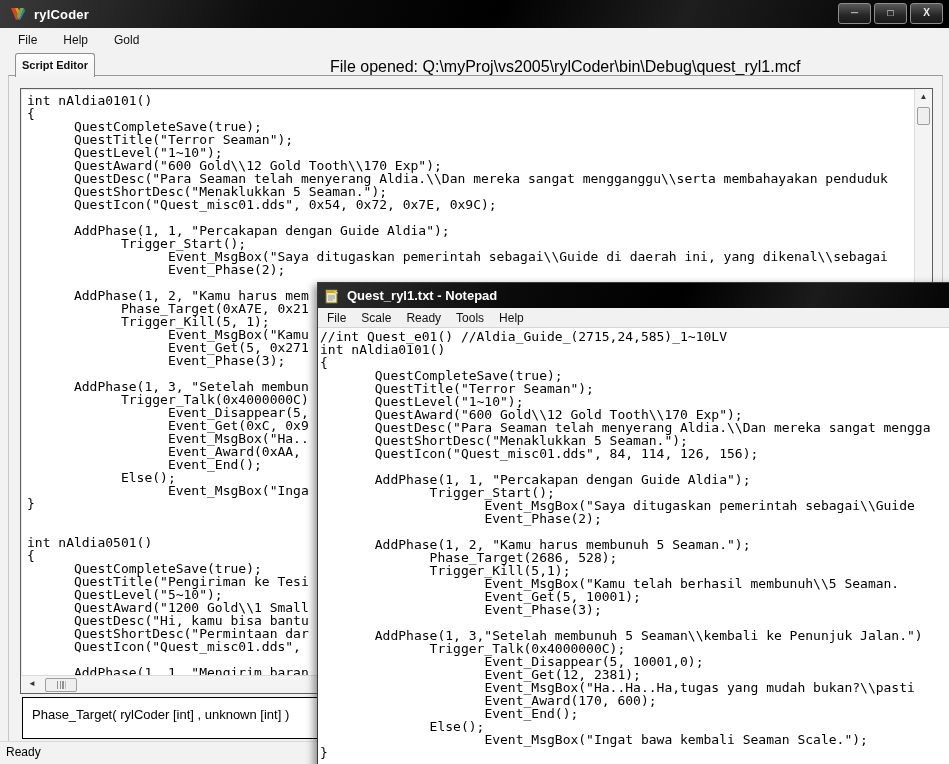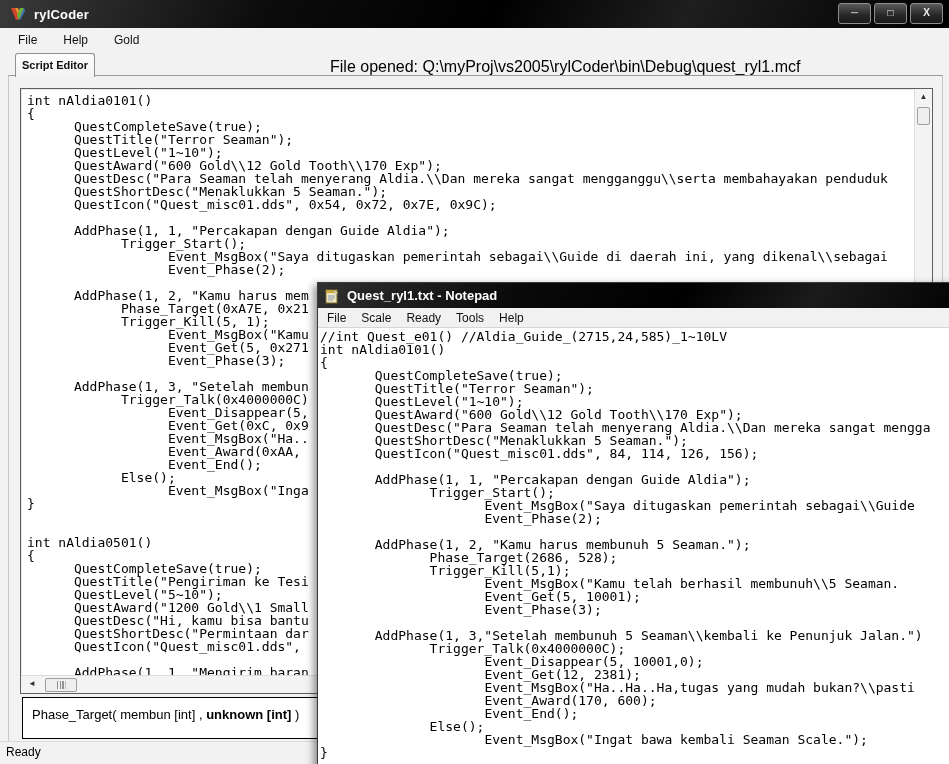--- a/index.html
+++ b/index.html
@@ -66,21 +66,21 @@
   .hthumb .grip{
     position:absolute;left:50%;top:2px;bottom:2px;width:9px;transform:translateX(-50%);
     background:repeating-linear-gradient(90deg,#909090 0 1px,transparent 1px 3px);
   }
   
   .hintbox{
     position:absolute;left:22px;top:697px;width:902px;height:42px;
     background:#fff;border:1px solid #000;padding:9px 0 0 9px;box-sizing:border-box;
     font-size:13px;color:#000;
   }
-  .hintbox b{font-weight:bold;}
+  .hintbox b{font-weight:normal;}
   .statusbar{
     position:absolute;left:0;right:0;bottom:0;height:22px;background:#f2f2f2;
     border-top:1px solid #dadada;font-size:12px;color:#000;line-height:21px;padding-left:6px;
   }
   
   .win-notepad{
     position:absolute;left:317px;top:282px;width:660px;height:500px;
     background:#fff;border:1px solid #3a3a3a;box-shadow:-3px 3px 8px rgba(0,0,0,.45);
     z-index:10;
   }
@@ -185,21 +185,21 @@
       <div class="vthumb"></div>
     </div>
     <div class="hscroll">
       <div class="arrow-left">◄</div>
       <div class="hthumb">
           <span class="grip"></span>
         </div>
     </div>
   </div>
 
-  <div class="hintbox"><span>Phase_Target( membun [int] , </span><b>unknown [int]</b><span> )</span></div>
+  <div class="hintbox"><span>Phase_Target( rylCoder [int] , </span><b>unknown [int]</b><span> )</span></div>
 
   <div class="statusbar">Ready</div>
 </div>
 
 <div class="win-notepad">
   <div class="np-titlebar">
     <svg class="np-icon" viewBox="0 0 16 16">
       <rect x="2" y="2" width="11" height="13" fill="#efe6c0" stroke="#7a6a30" stroke-width="1"></rect>
       <rect x="2" y="2" width="11" height="3" fill="#c9a63f"></rect>
       <line x1="4" y1="8" x2="11" y2="8" stroke="#8b98b5" stroke-width="1"></line>

